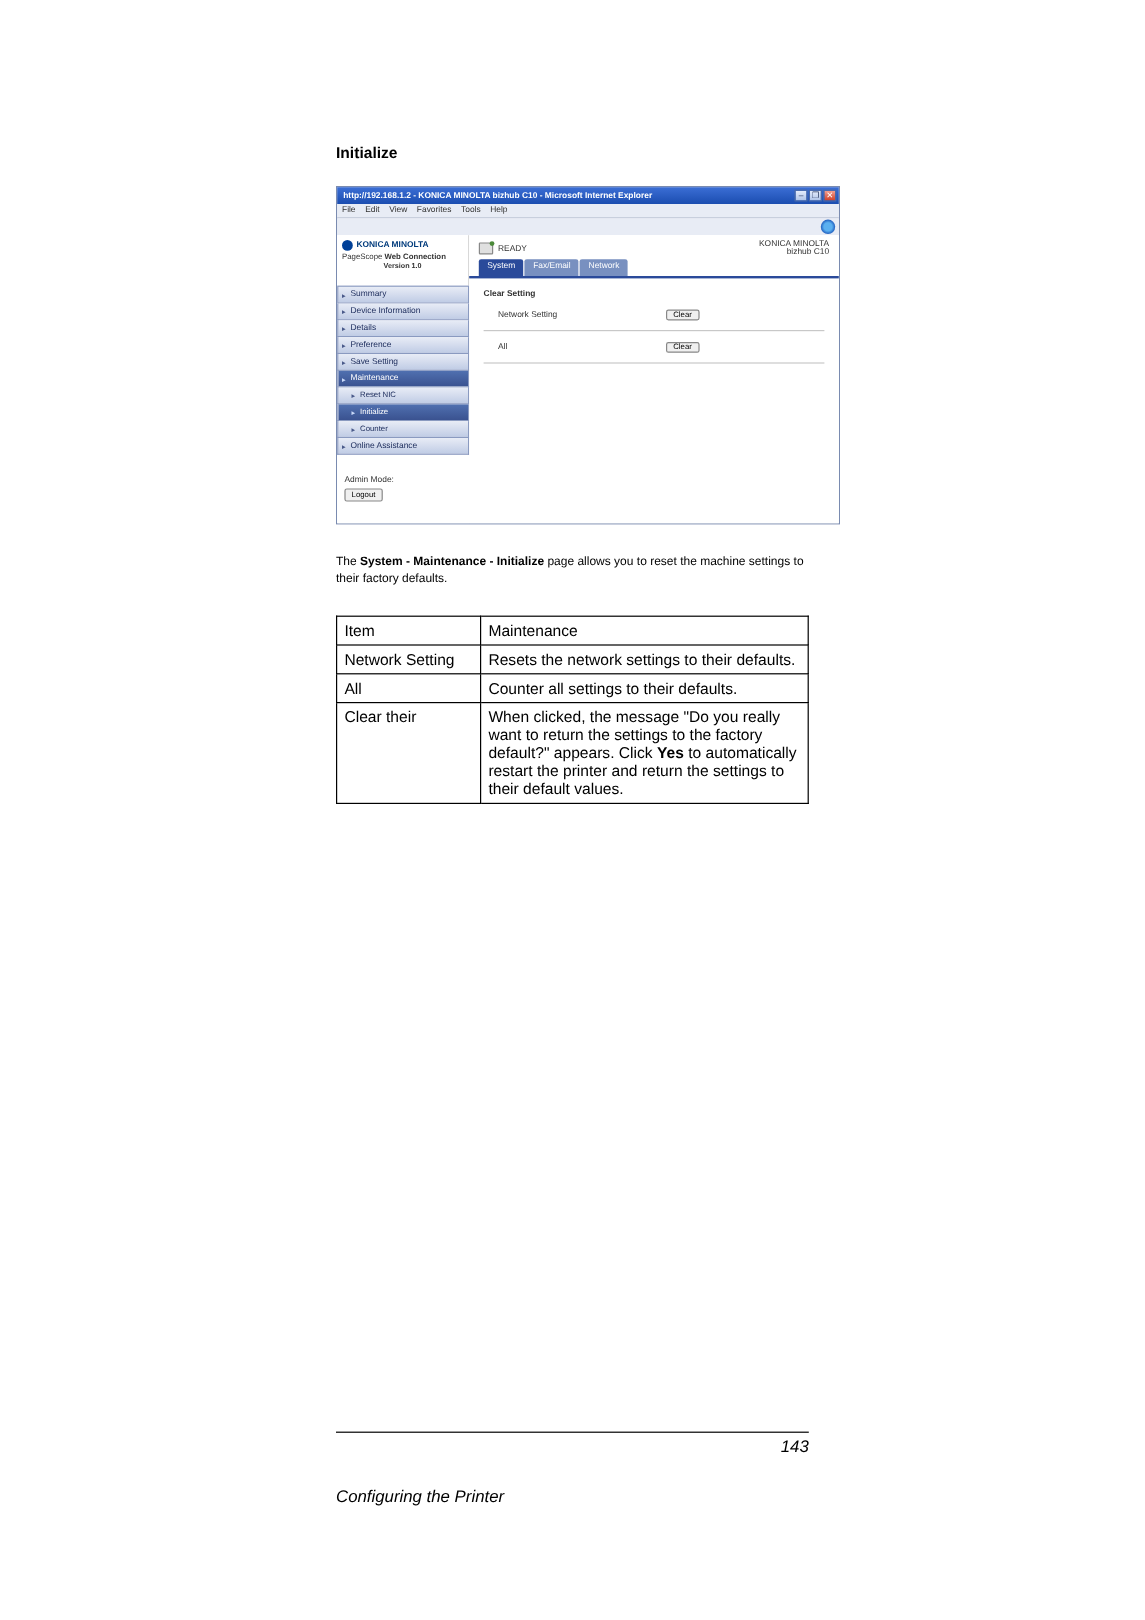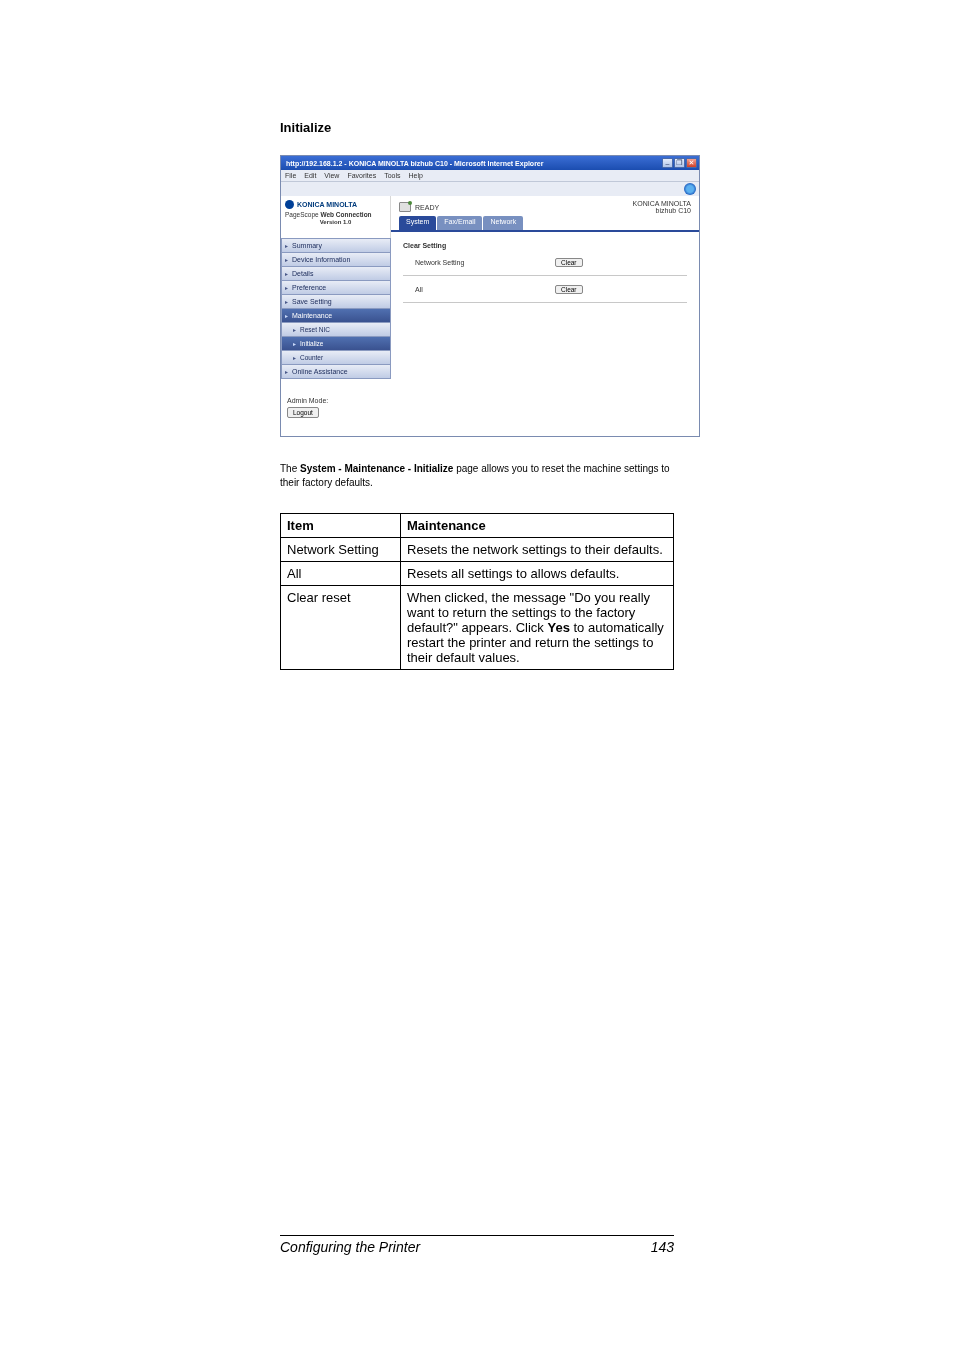--- a/index.html
+++ b/index.html
@@ -272,41 +272,41 @@
       border-collapse: collapse;
       font-size: 13px;
     }
     .desc-table th, .desc-table td {
       border: 1px solid #000;
       padding: 4px 6px;
       text-align: left;
       vertical-align: top;
     }
     .desc-table th {
-      font-weight: bold;
+      font-weight: normal;
     }
     .col-item { width: 120px; }
     .footer {
       position: absolute;
       bottom: 95px;
       left: 280px;
       right: 280px;
     }
     .footer-line {
       border: none;
       border-top: 1px solid #000;
       margin-bottom: 3px;
     }
     .footer-row {
       display: flex;
       justify-content: space-between;
       font-size: 14px;
       font-style: italic;
     }
-    .footer-left { font-style: italic; }
+    .footer-left { font-style: italic; margin-top: 42px; }
     .footer-right { }
   </style>
 </head>
 <body>
 
 <div class="page-content">
   <div class="section-heading">Initialize</div>
 
   <div class="browser-window">
     <div class="title-bar">
@@ -405,24 +405,24 @@
         <th>Maintenance</th>
       </tr>
     </thead>
     <tbody>
       <tr>
         <td>Network Setting</td>
         <td>Resets the network settings to their defaults.</td>
       </tr>
       <tr>
         <td>All</td>
-        <td>Resets all settings to allows defaults.</td>
+        <td>Counter all settings to their defaults.</td>
       </tr>
       <tr>
-        <td>Clear reset</td>
+        <td>Clear their</td>
         <td>When clicked, the message "Do you really want to return the settings to the factory default?" appears. Click <b>Yes</b> to automatically restart the printer and return the settings to their default values.</td>
       </tr>
     </tbody>
   </table>
 </div>
 
 <div class="footer">
   <hr class="footer-line">
   <div class="footer-row">
     <span class="footer-left">Configuring the Printer</span>

